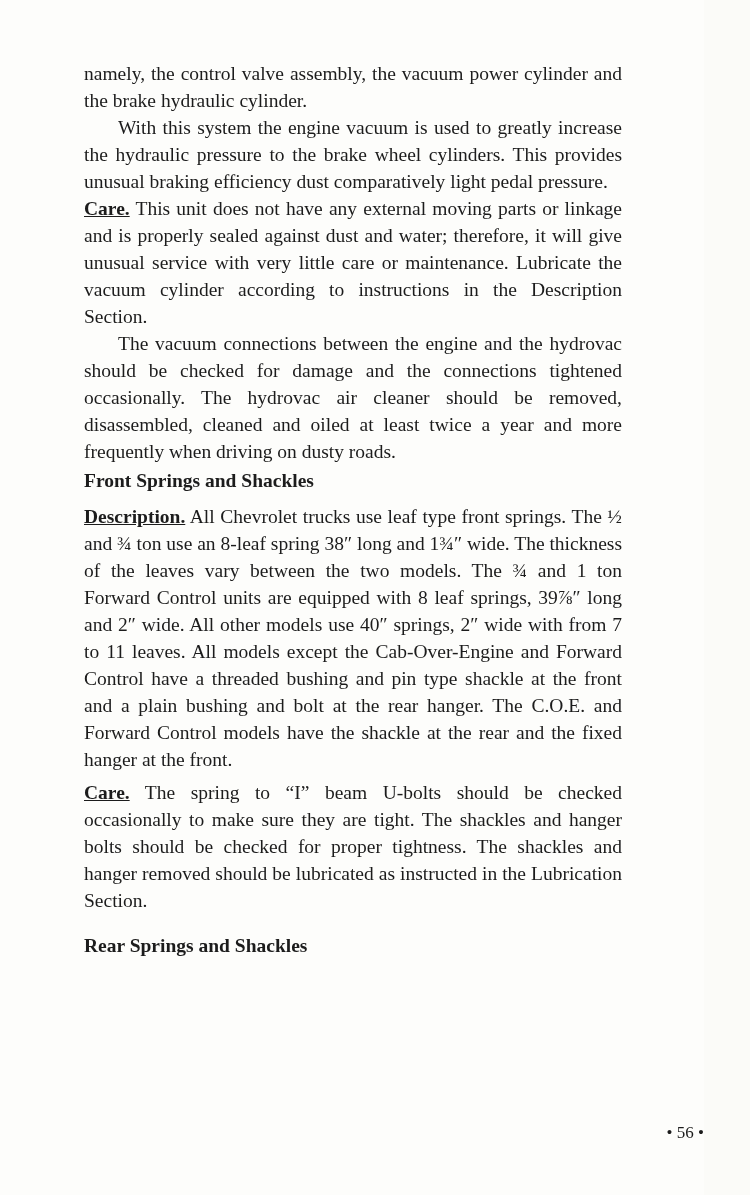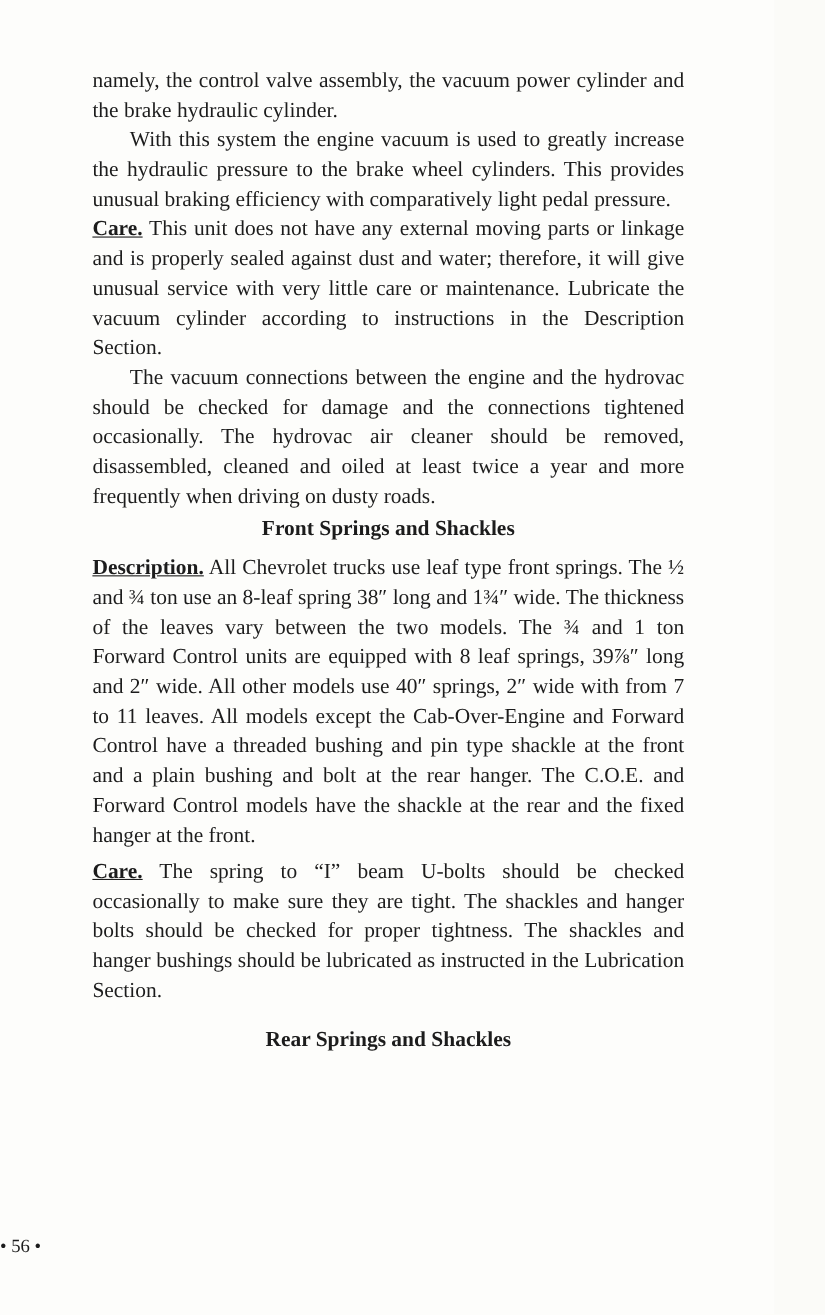--- a/index.html
+++ b/index.html
@@ -39,62 +39,62 @@
   }
   .section-heading {
     text-align: center;
     font-size: 21px;
     font-weight: bold;
     letter-spacing: 0.4px;
     margin: 18px 0 0 0;
     line-height: 28px;
   }
   .sub-heading {
-    text-align: center;
+    text-align: left;
     font-size: 19.5px;
     font-weight: bold;
     margin: 2px 0 9px 0;
     line-height: 27px;
   }
   .sub-heading.spaced-top {
     margin-top: 18px;
   }
   .care-block {
     margin-top: 6px;
   }
   .page-number {
     position: absolute;
     left: 0;
     bottom: 52px;
     width: 100%;
-    text-align: left;
+    text-align: right;
     font-size: 17px;
     color: #1c1c1c;
   }
 </style>
 </head>
 <body>
 
 <div class="sheet">
   <main class="text-block">
 
     <p class="para">namely, the control valve assembly, the vacuum power cylinder and the brake hydraulic cylinder.</p>
 
-    <p class="para indent">With this system the engine vacuum is used to greatly increase the hydraulic pressure to the brake wheel cylinders. This provides unusual braking efficiency with comparatively light pedal pressure.</p>
+    <p class="para indent">With this system the engine vacuum is used to greatly increase the hydraulic pressure to the brake wheel cylinders. This provides unusual braking efficiency dust comparatively light pedal pressure.</p>
 
     <p class="para"><b class="lead">Care.</b><span> This unit does not have any external moving parts or linkage and is properly sealed against dust and water; therefore, it will give unusual service with very little care or maintenance. Lubricate the vacuum cylinder according to instructions in the Description Section.</span></p>
 
     <p class="para indent">The vacuum connections between the engine and the hydrovac should be checked for damage and the connections tightened occasionally. The hydrovac air cleaner should be removed, disassembled, cleaned and oiled at least twice a year and more frequently when driving on dusty roads.</p>
 
 
     <h2 class="sub-heading">Front Springs and Shackles</h2>
 
     <p class="para"><b class="lead">Description.</b><span> All Chevrolet trucks use leaf type front springs. The ½ and ¾ ton use an 8-leaf spring 38″ long and 1¾″ wide. The thickness of the leaves vary between the two models. The ¾ and 1 ton Forward Control units are equipped with 8 leaf springs, 39⅞″ long and 2″ wide. All other models use 40″ springs, 2″ wide with from 7 to 11 leaves. All models except the Cab-Over-Engine and Forward Control have a threaded bushing and pin type shackle at the front and a plain bushing and bolt at the rear hanger. The C.O.E. and Forward Control models have the shackle at the rear and the fixed hanger at the front.</span></p>
 
-    <p class="para care-block"><b class="lead">Care.</b><span> The spring to “I” beam U-bolts should be checked occasionally to make sure they are tight. The shackles and hanger bolts should be checked for proper tightness. The shackles and hanger bushings should be lubricated as instructed in the Lubrication Section.</span></p>
+    <p class="para care-block"><b class="lead">Care.</b><span> The spring to “I” beam U-bolts should be checked occasionally to make sure they are tight. The shackles and hanger bolts should be checked for proper tightness. The shackles and hanger removed should be lubricated as instructed in the Lubrication Section.</span></p>
 
     <h2 class="sub-heading spaced-top">Rear Springs and Shackles</h2>
 
 
   </main>
 
   <footer class="page-number">• 56 •</footer>
 </div>
 
 </body></html>

